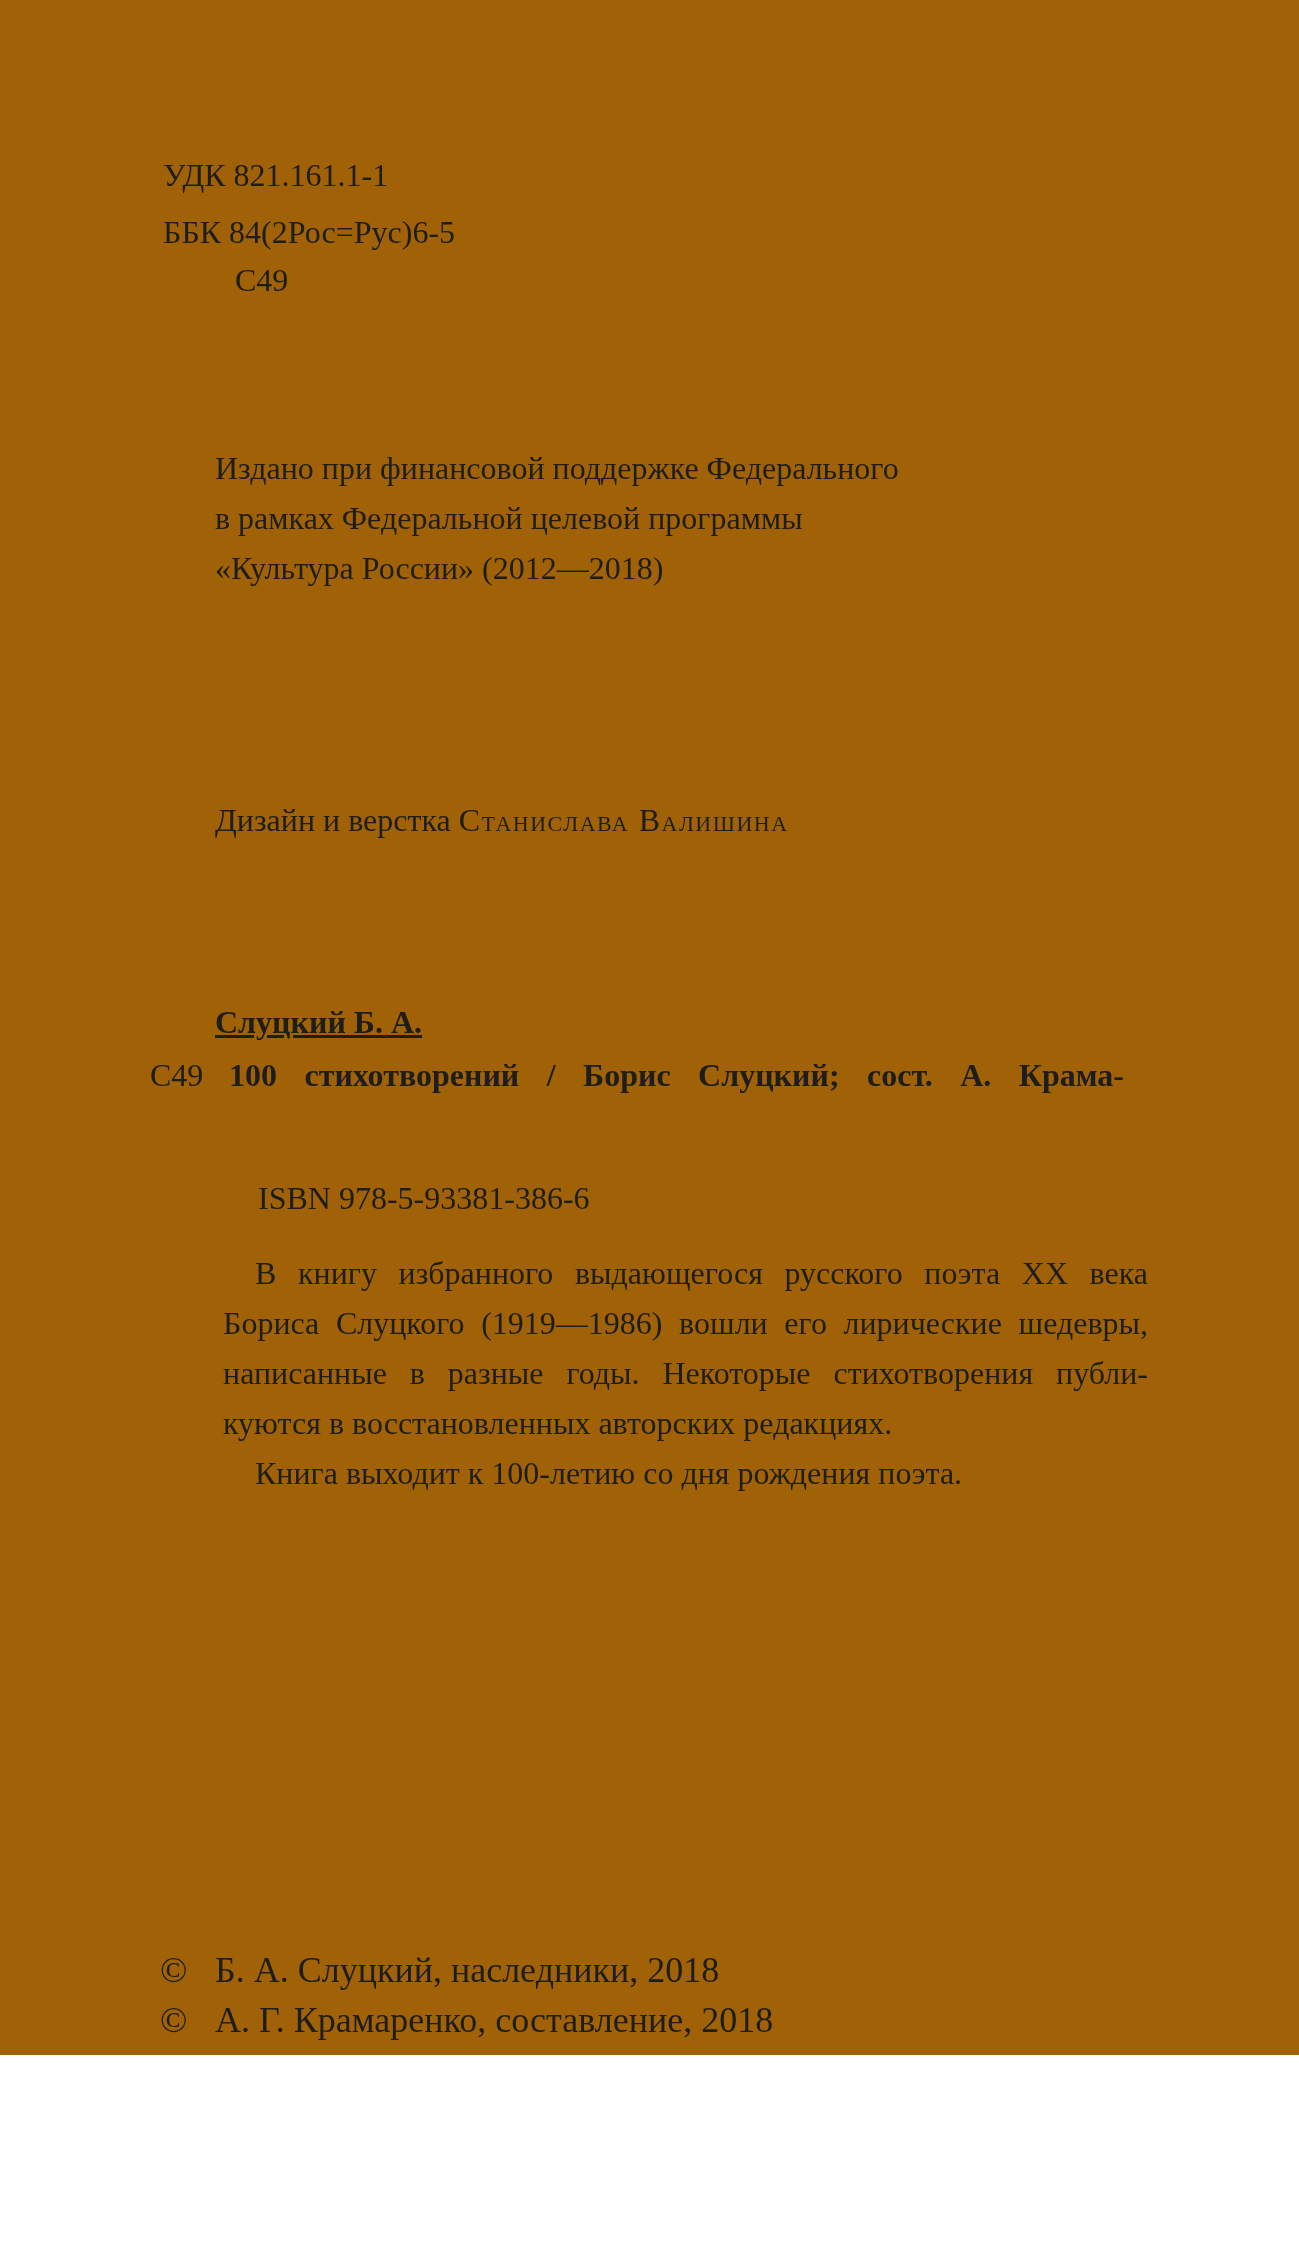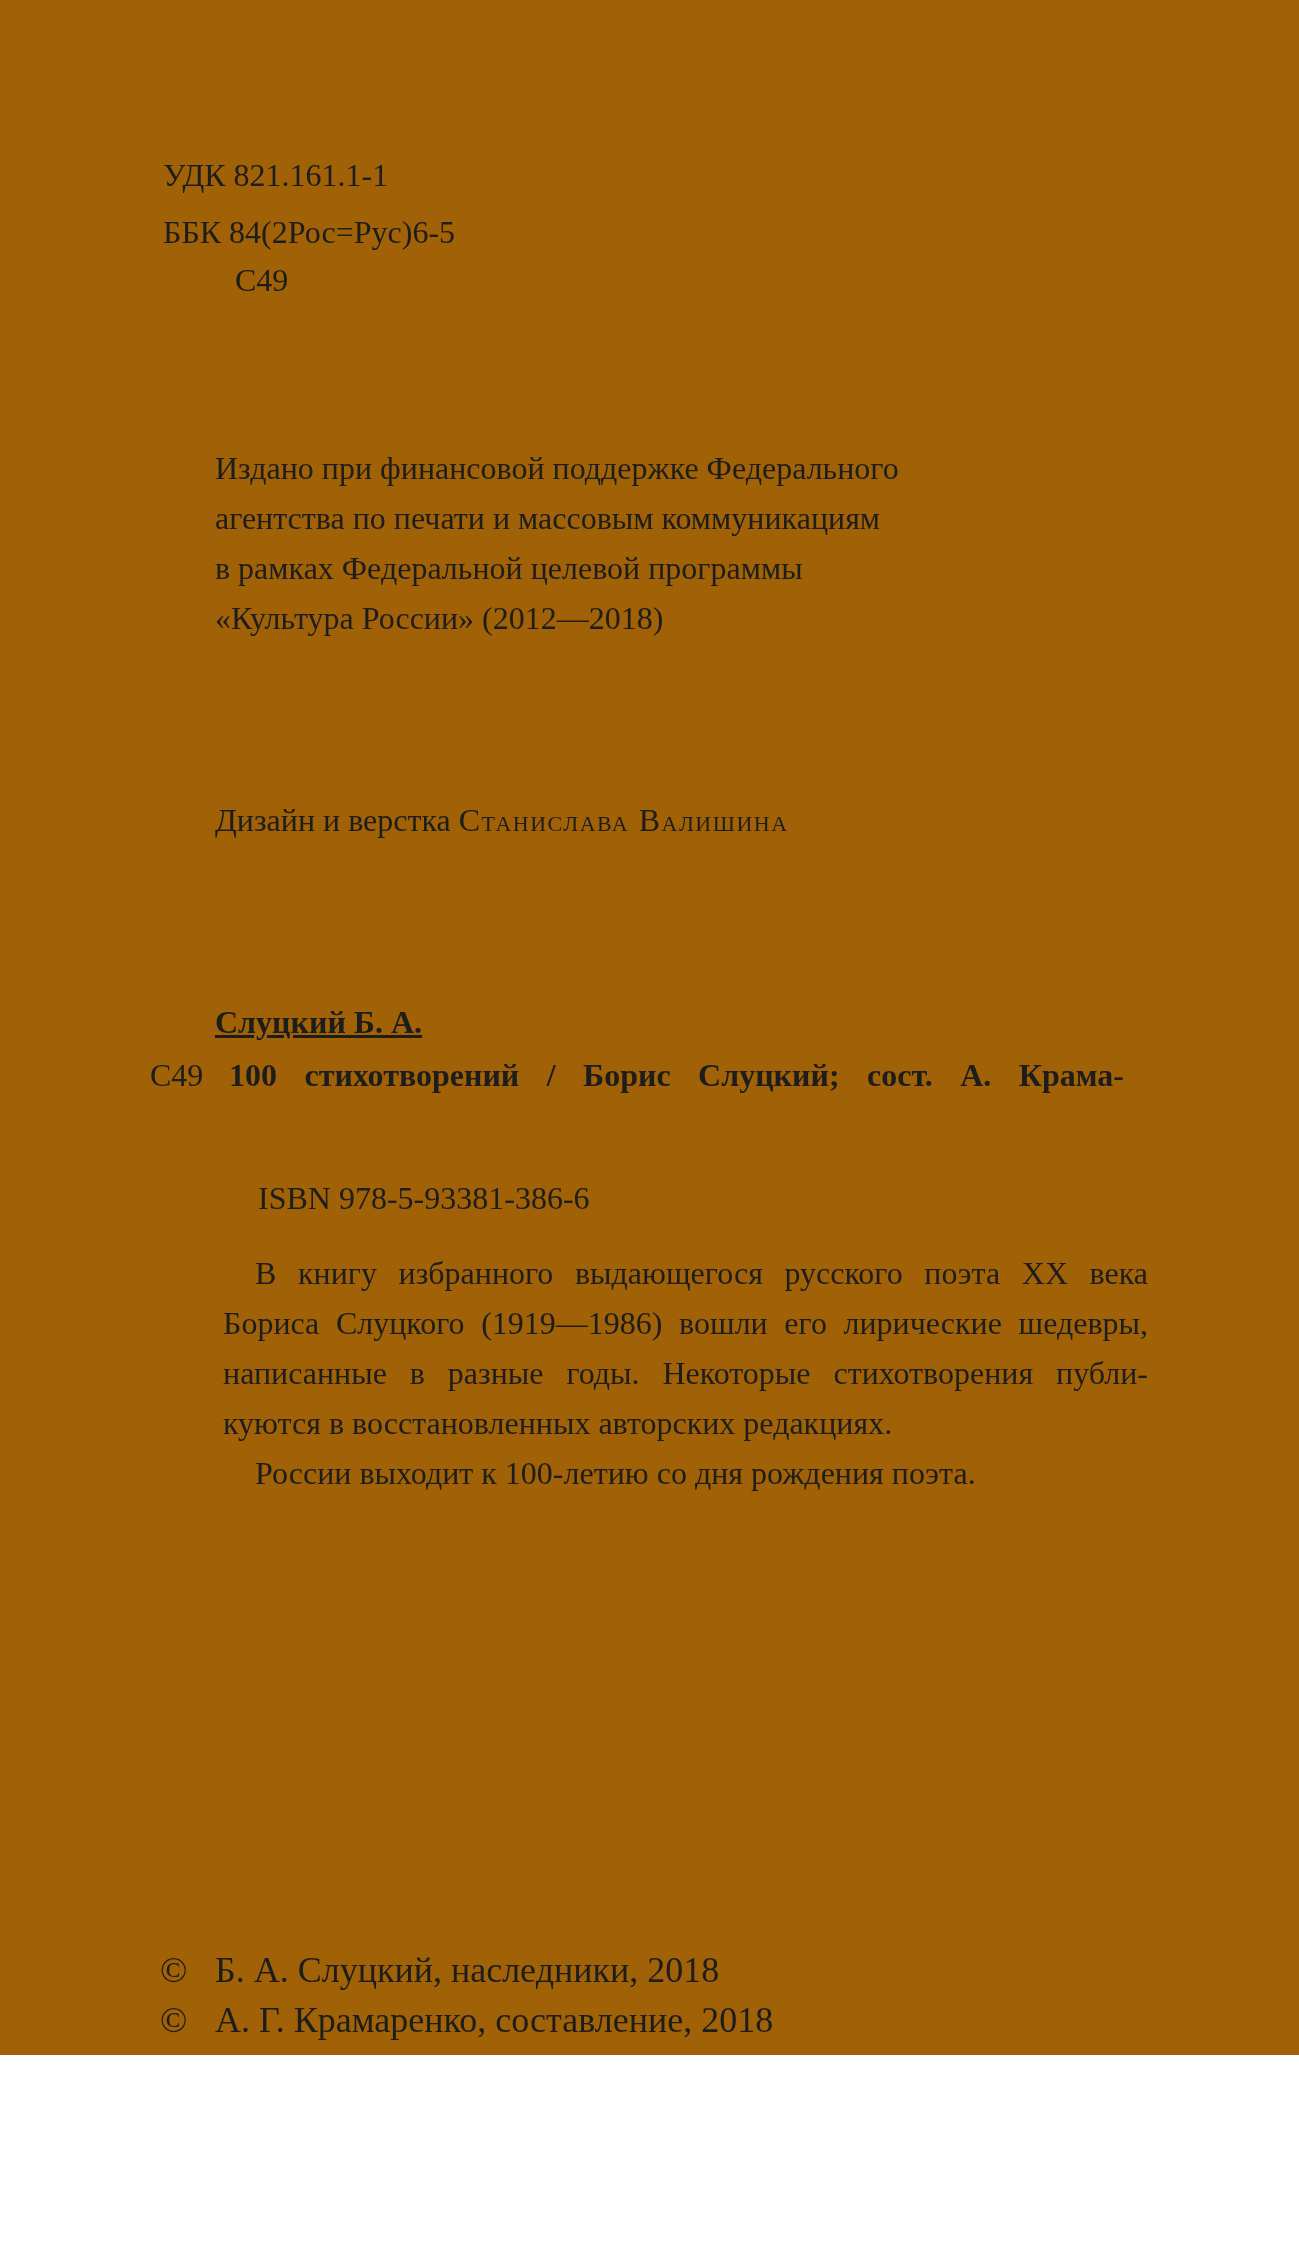--- a/index.html
+++ b/index.html
@@ -27,40 +27,39 @@
 <body>
 
 <div class="page">
 
   <div class="abs t" style="left:163px; top:150px;">УДК 821.161.1-1</div>
   <div class="abs t" style="left:163px; top:207px;">ББК 84(2Рос=Рус)6-5</div>
   <div class="abs t" style="left:235px; top:255px;">С49</div>
 
   <div class="abs wrapblk" style="left:215px; top:443px; width:940px;">
     <div class="t">Издано при финансовой поддержке Федерального</div>
-    <div class="t">агентства по печати и массовым коммуникациям</div>
     <div class="t">в рамках Федеральной целевой программы</div>
     <div class="t">«Культура России» (2012—2018)</div>
   </div>
 
   <div class="abs t" style="left:215px; top:795px;"><span>Дизайн и верстка </span><span class="smallcaps">Станислава Валишина</span></div>
 
   <div class="abs t bold" style="left:215px; top:997px;text-decoration:underline;">Слуцкий Б. А.</div>
 
   <div class="abs t" style="left:150px; top:1050px;">С49</div>
   <div class="abs wrapblk just" style="left:229px; top:1050px; width:895px;font-weight:bold;">100 стихотворений / Борис Слуцкий; сост. А. Крама-</div>
 
   <div class="abs t" style="left:258px; top:1173px;">ISBN 978-5-93381-386-6</div>
 
   <div class="abs wrapblk" style="left:215px; top:1248px; width:925px;margin-left:8px;">
     <div class="just indent">В книгу избранного выдающегося русского поэта XX века</div>
     <div class="just">Бориса Слуцкого (1919—1986) вошли его лирические шедевры,</div>
     <div class="just">написанные в разные годы. Некоторые стихотворения публи-</div>
     <div>куются в восстановленных авторских редакциях.</div>
-    <div class="indent">России выходит к 100-летию со дня рождения поэта.</div>
+    <div class="indent">Книга выходит к 100-летию со дня рождения поэта.</div>
   </div>
 
   <div class="copy-row" style="top:1945px;"><span class="copy-sym">©</span><span>Б. А. Слуцкий, наследники, 2018</span></div>
   <div class="copy-row" style="top:1995px;"><span class="copy-sym">©</span><span>А. Г. Крамаренко, составление, 2018</span></div>
   <div class="copy-row" style="top:2045px;"><span class="copy-sym">©</span><span>Б.С.Г.-Пресс, 2018</span></div>
 
   <div class="edge-bar" style="left:55px; top:2227px; width:1244px; height:17px;"></div>
 
 </div>
 

